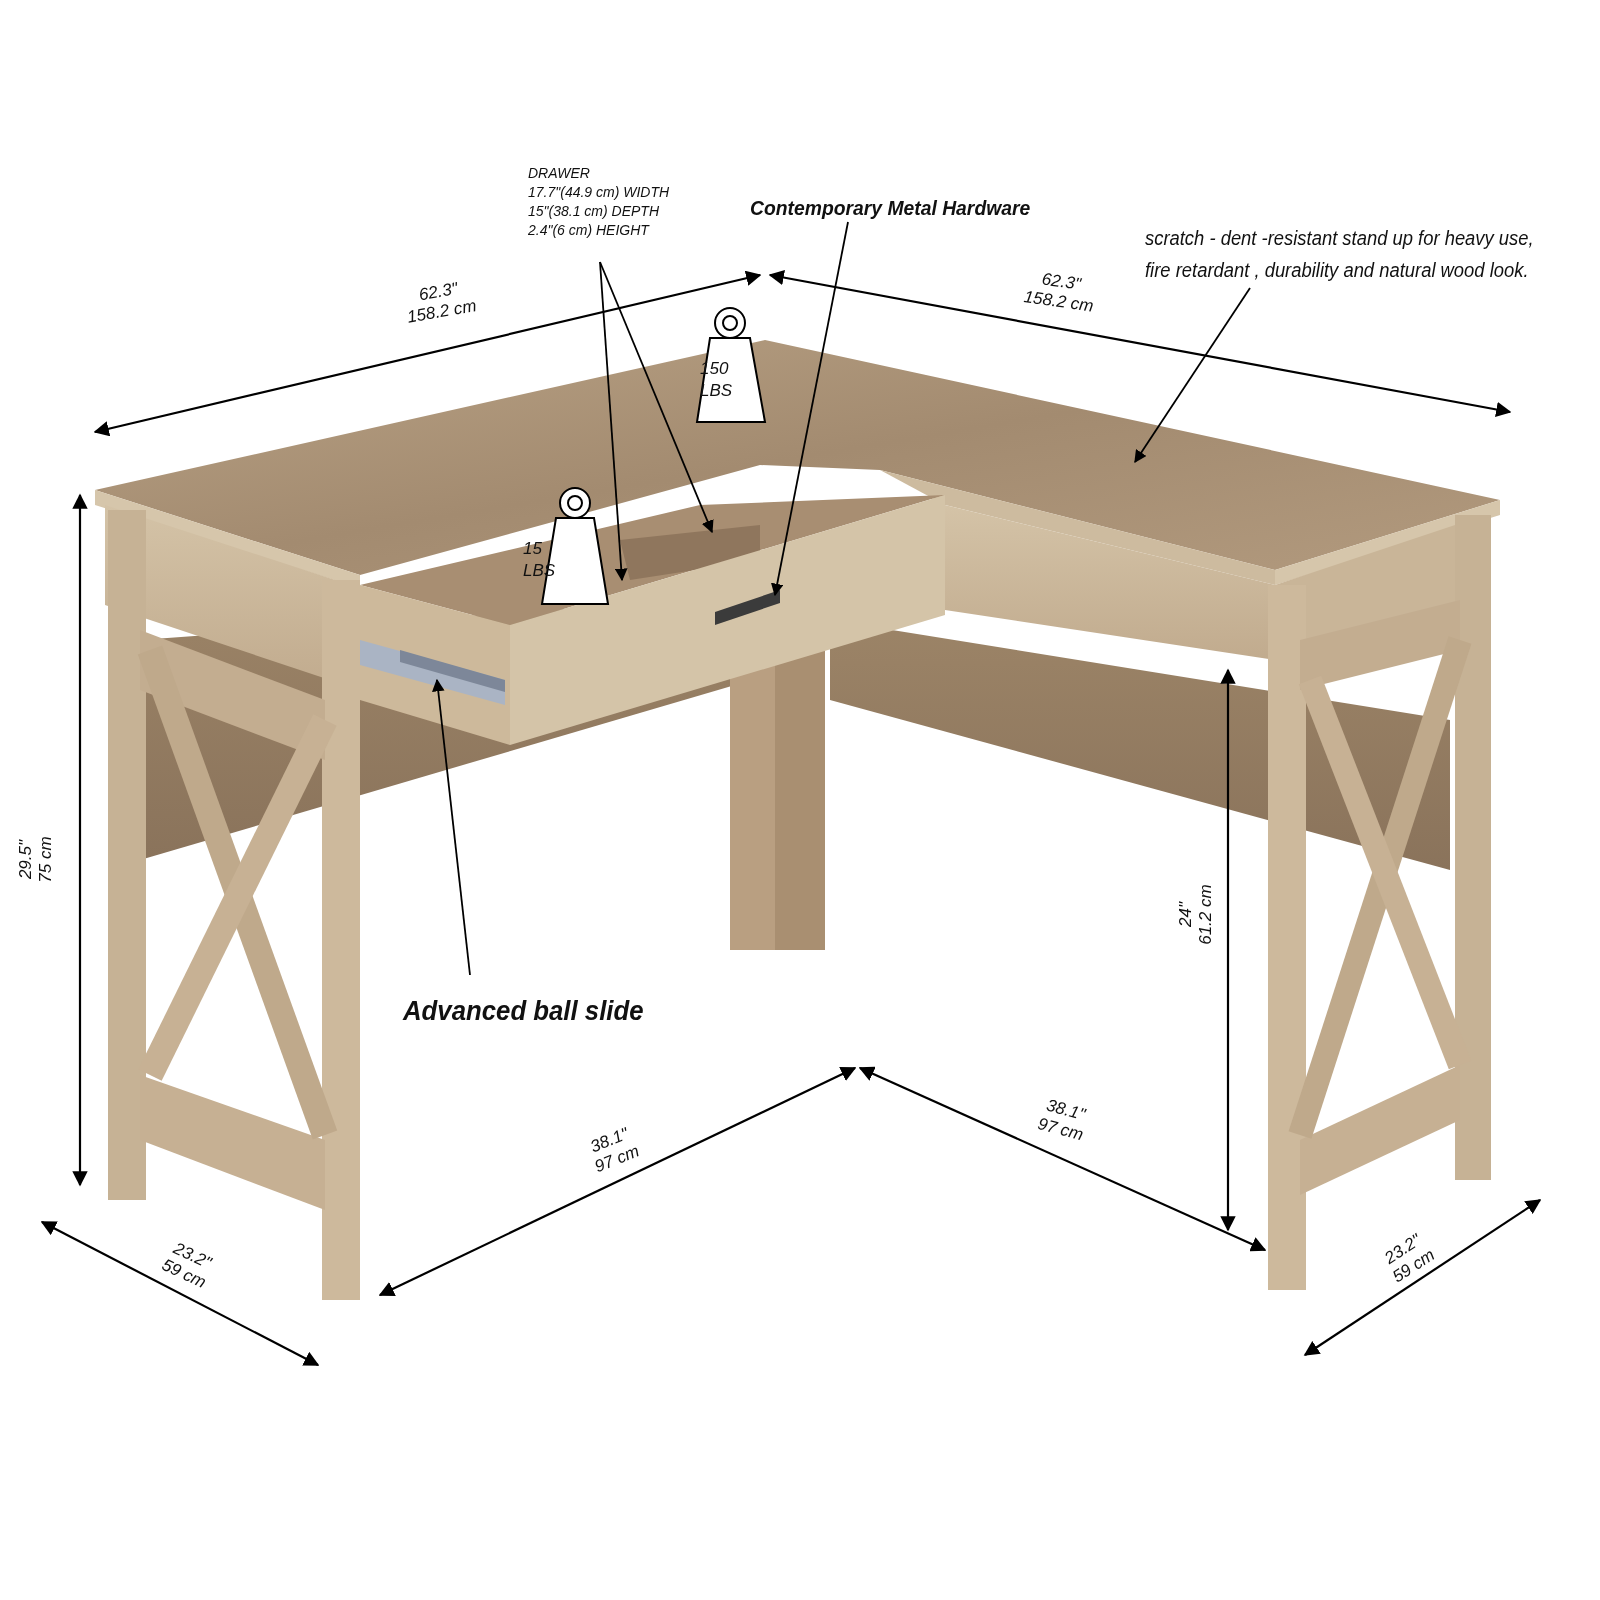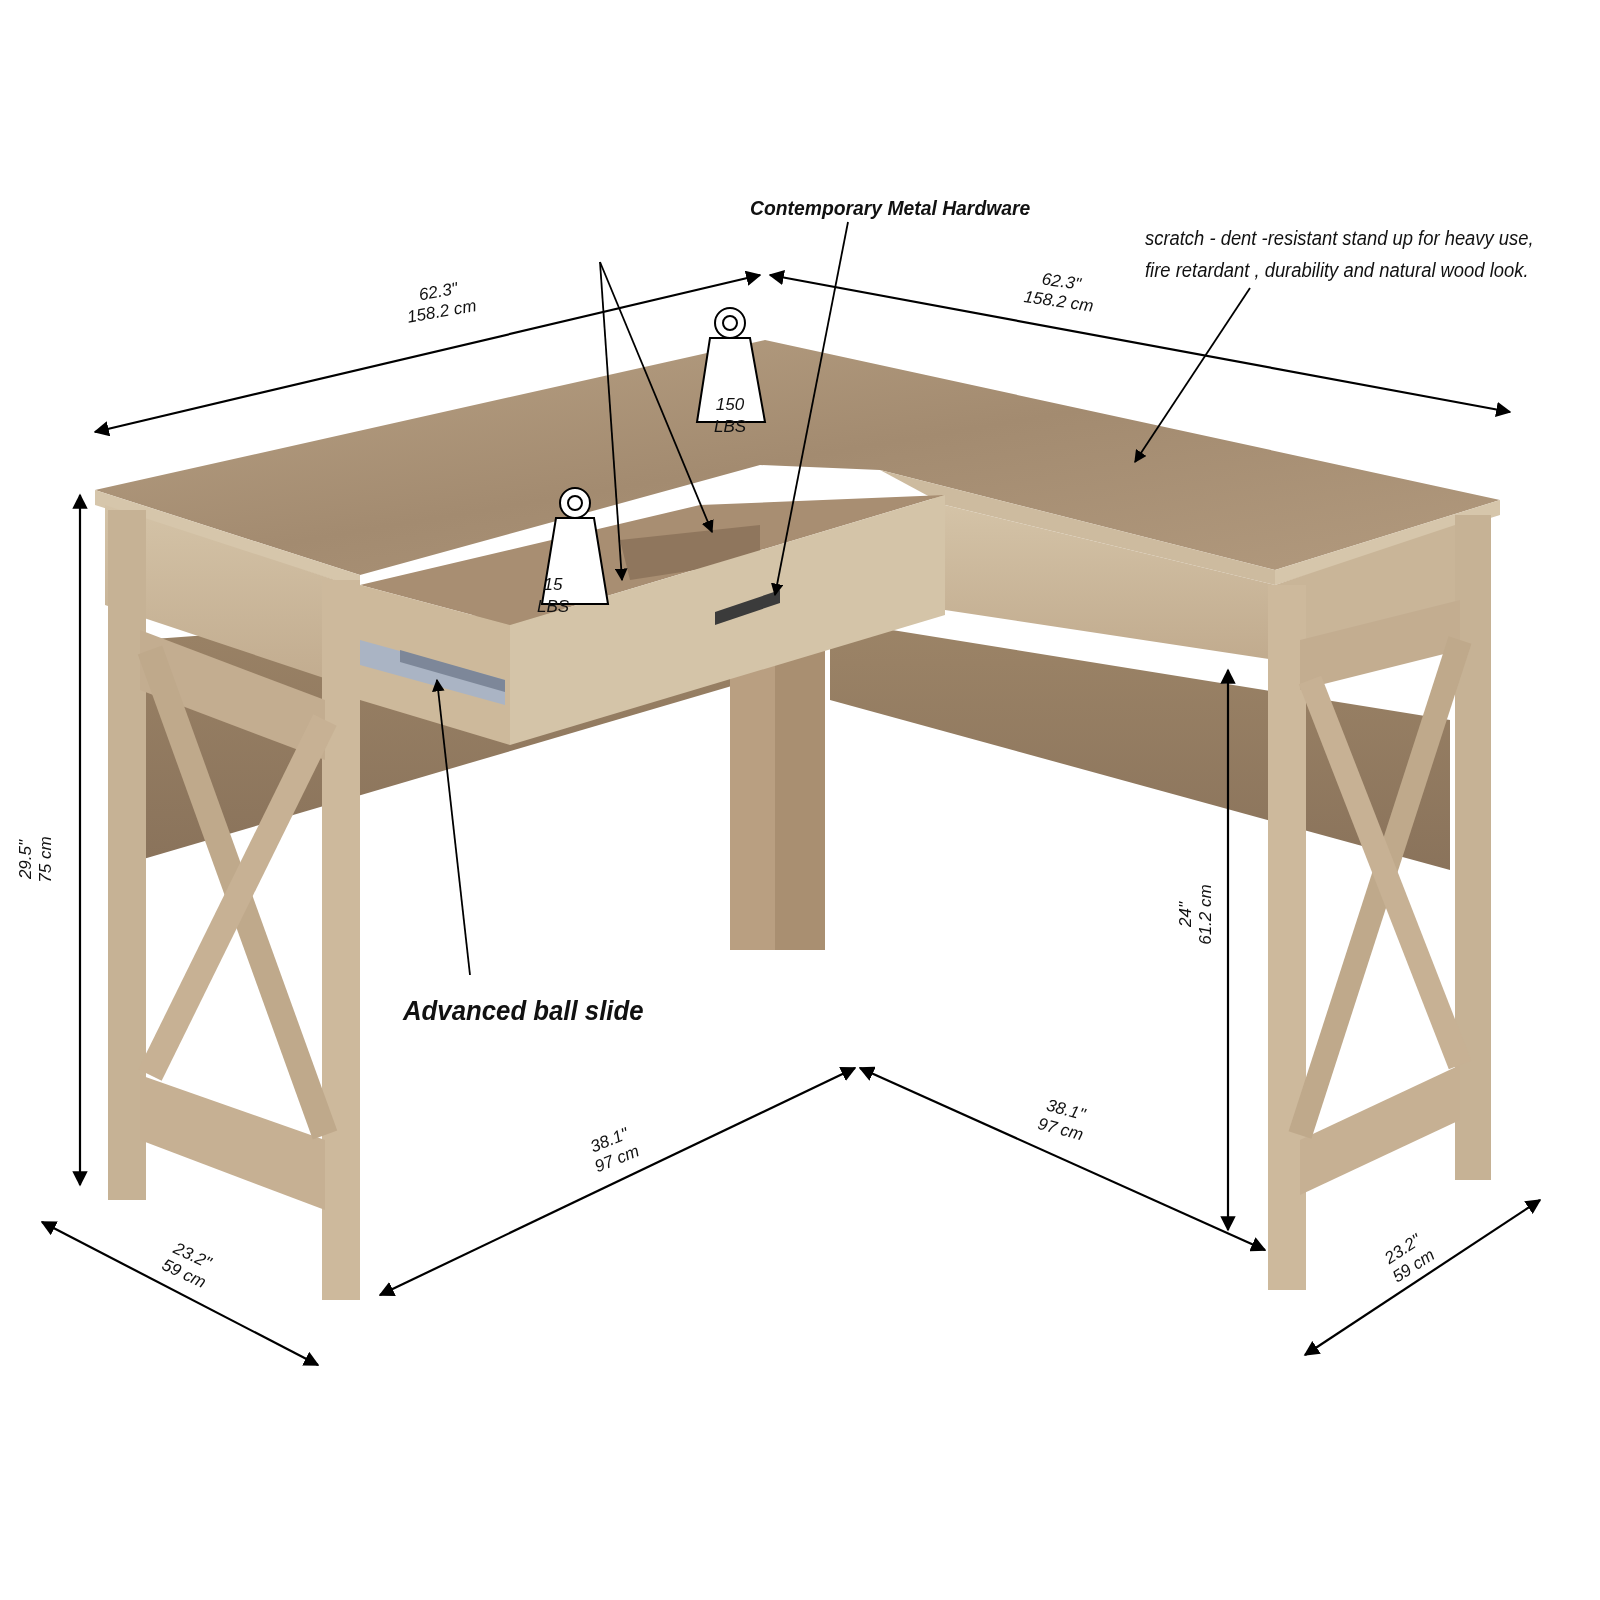--- a/index.html
+++ b/index.html
@@ -5,21 +5,21 @@
   html, body { margin:0; padding:0; background:#ffffff; }
   #stage { position:relative; width:1600px; height:1600px; overflow:hidden; background:#fff;
     font-family:"Liberation Sans", sans-serif; color:#111; }
   svg.art { position:absolute; left:0; top:0; width:1600px; height:1600px; }
   .lbl { position:absolute; font-style:italic; color:#111; white-space:nowrap; line-height:1.15; }
   .dim { font-size:17px; text-align:center; }
   .drawer-spec { font-size:14px; line-height:1.35; }
   .callout-bold { font-weight:bold; font-size:21px; transform:scaleX(0.92); transform-origin:left top; }
   .callout-big { font-weight:bold; font-size:28px; transform:scaleX(0.92); transform-origin:left top; }
   .callout-note { font-size:20px; line-height:1.6; transform:scaleX(0.92); transform-origin:left top; }
-  .weight-text { font-size:17px; text-align:center; line-height:1.3;margin-top:36px; }
+  .weight-text { font-size:17px; text-align:left; line-height:1.3; }
 </style>
 </head>
 <body>
 
 <div id="stage">
 
   <svg class="art" viewBox="0 0 1600 1600">
     <defs>
       <marker id="ah" viewBox="0 0 10 10" refX="9" refY="5" markerWidth="7" markerHeight="7" orient="auto-start-reverse">
         <path d="M0,0 L10,5 L0,10 z" fill="#000"></path>
@@ -118,20 +118,26 @@
 
     <g stroke="#000" stroke-width="1.8" fill="none">
       <line x1="600" y1="262" x2="622" y2="580" marker-end="url(#ah)"></line>
       <line x1="600" y1="262" x2="712" y2="532" marker-end="url(#ah)"></line>
       <line x1="848" y1="222" x2="775" y2="595" marker-end="url(#ah)"></line>
       <line x1="1250" y1="288" x2="1135" y2="462" marker-end="url(#ah)"></line>
       <line x1="470" y1="975" x2="437" y2="680" marker-end="url(#ah)"></line>
     </g>
   </svg>
 
+  <div class="lbl drawer-spec" style="left:528px;top:164px;">
+    <div>DRAWER</div>
+    <div>17.7"(44.9 cm) WIDTH</div>
+    <div>15"(38.1 cm) DEPTH</div>
+    <div>2.4"(6 cm) HEIGHT</div>
+  </div>
 
   <div class="lbl callout-bold" style="left:750px;top:196px;">Contemporary Metal Hardware</div>
 
   <div class="lbl callout-note" style="left:1145px;top:222px;">
     <div>scratch - dent -resistant stand up for heavy use,</div>
     <div>fire retardant , durability and natural wood look.</div>
   </div>
 
   <div class="lbl callout-big" style="left:403px;top:995px;">Advanced ball slide</div>
 

